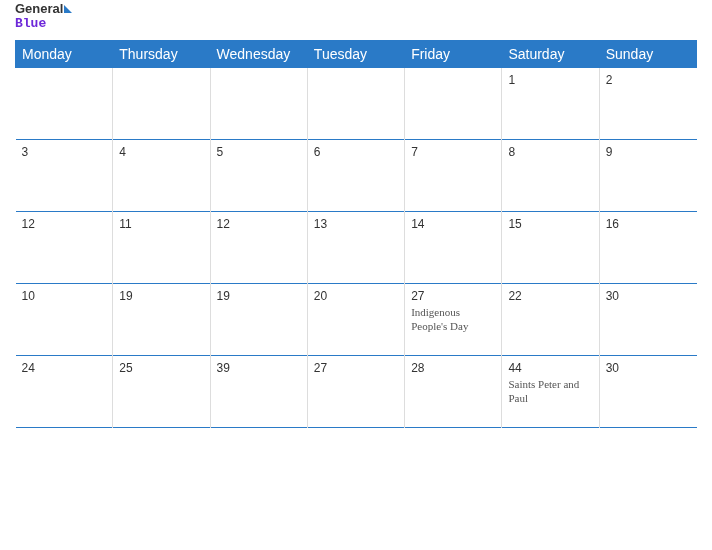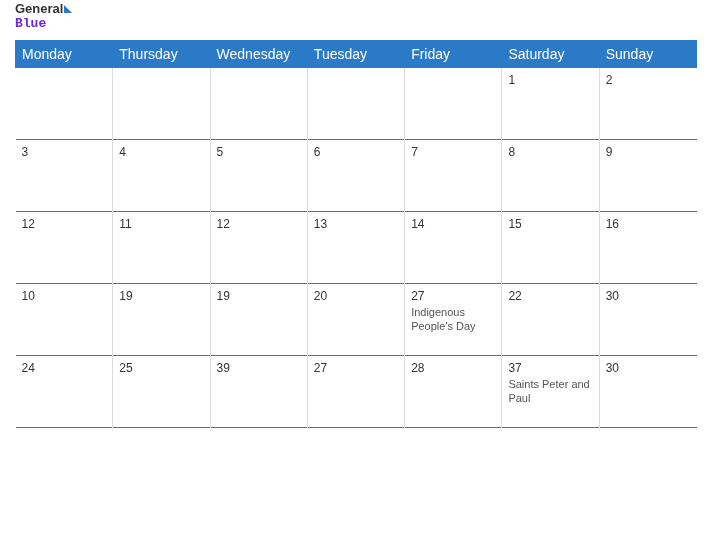--- a/index.html
+++ b/index.html
@@ -99,20 +99,21 @@
     .day-num {
       display: block;
       font-size: 12px;
       color: #333;
       margin-bottom: 2px;
     }
     .event {
       font-size: 11px;
       color: #555;
       line-height: 1.3;
+      font-family: Liberation Serif, serif;
     }
     .empty-cell {
       background: #f5f5f5;
     }
   </style>
 </head>
 <body>
 
 <div class="page">
   <div class="header">
@@ -232,21 +233,21 @@
           <td>
             <span class="day-num">39</span>
           </td>
           <td>
             <span class="day-num">27</span>
           </td>
           <td>
             <span class="day-num">28</span>
           </td>
           <td>
-            <span class="day-num">37</span>
+            <span class="day-num">44</span>
             <div class="event">Saints Peter and Paul</div>
           </td>
           <td>
             <span class="day-num">30</span>
           </td>
         </tr>
       </tbody>
   </table>
 </div>
 

